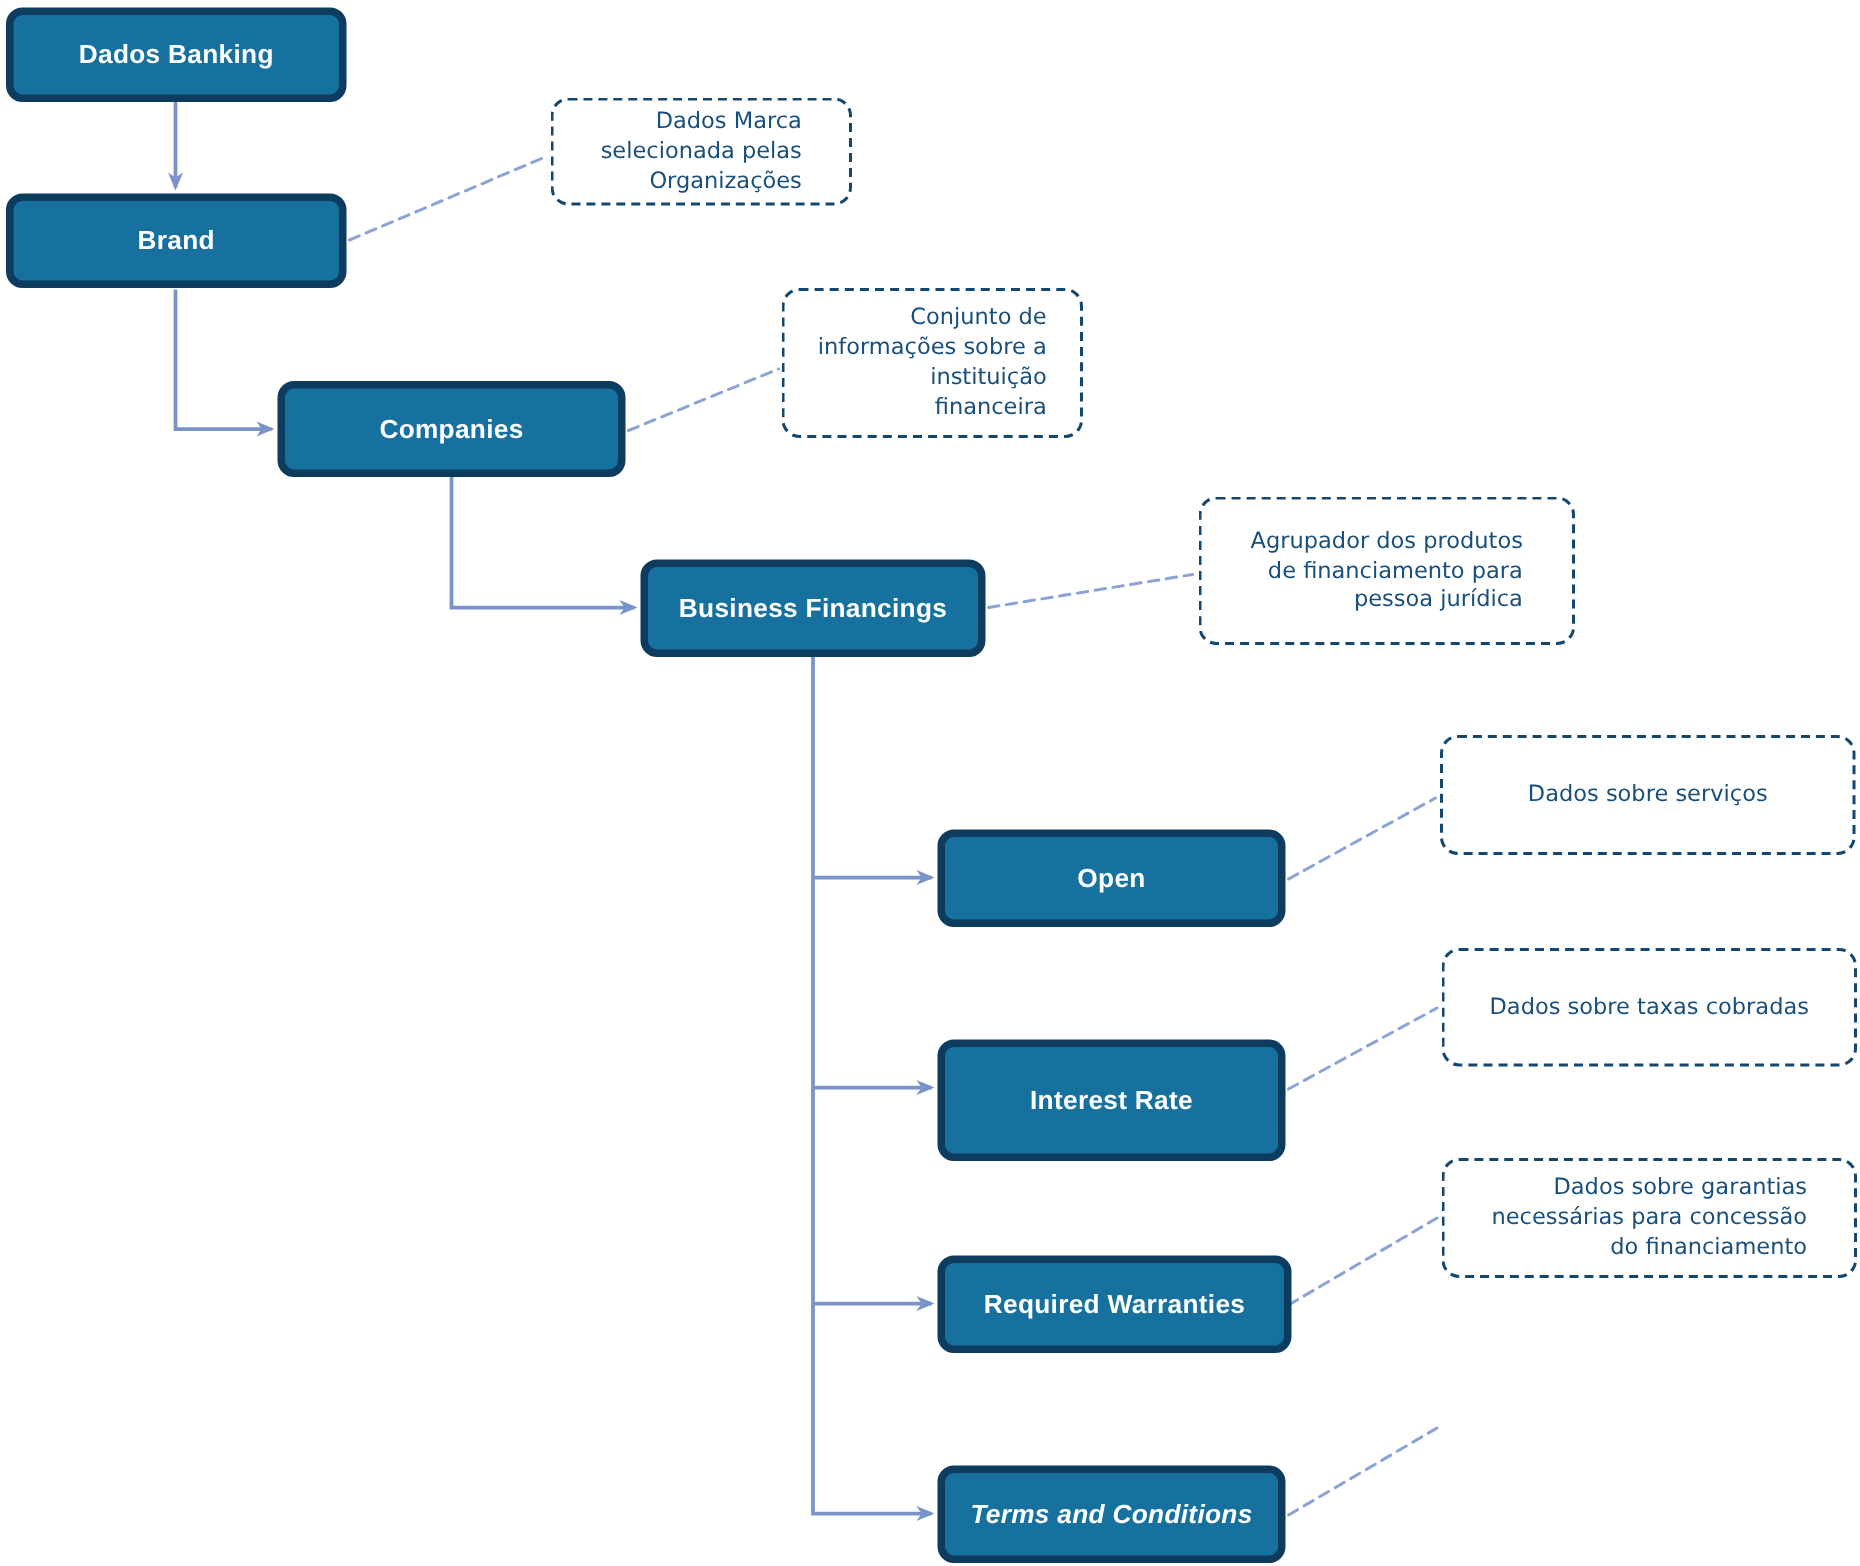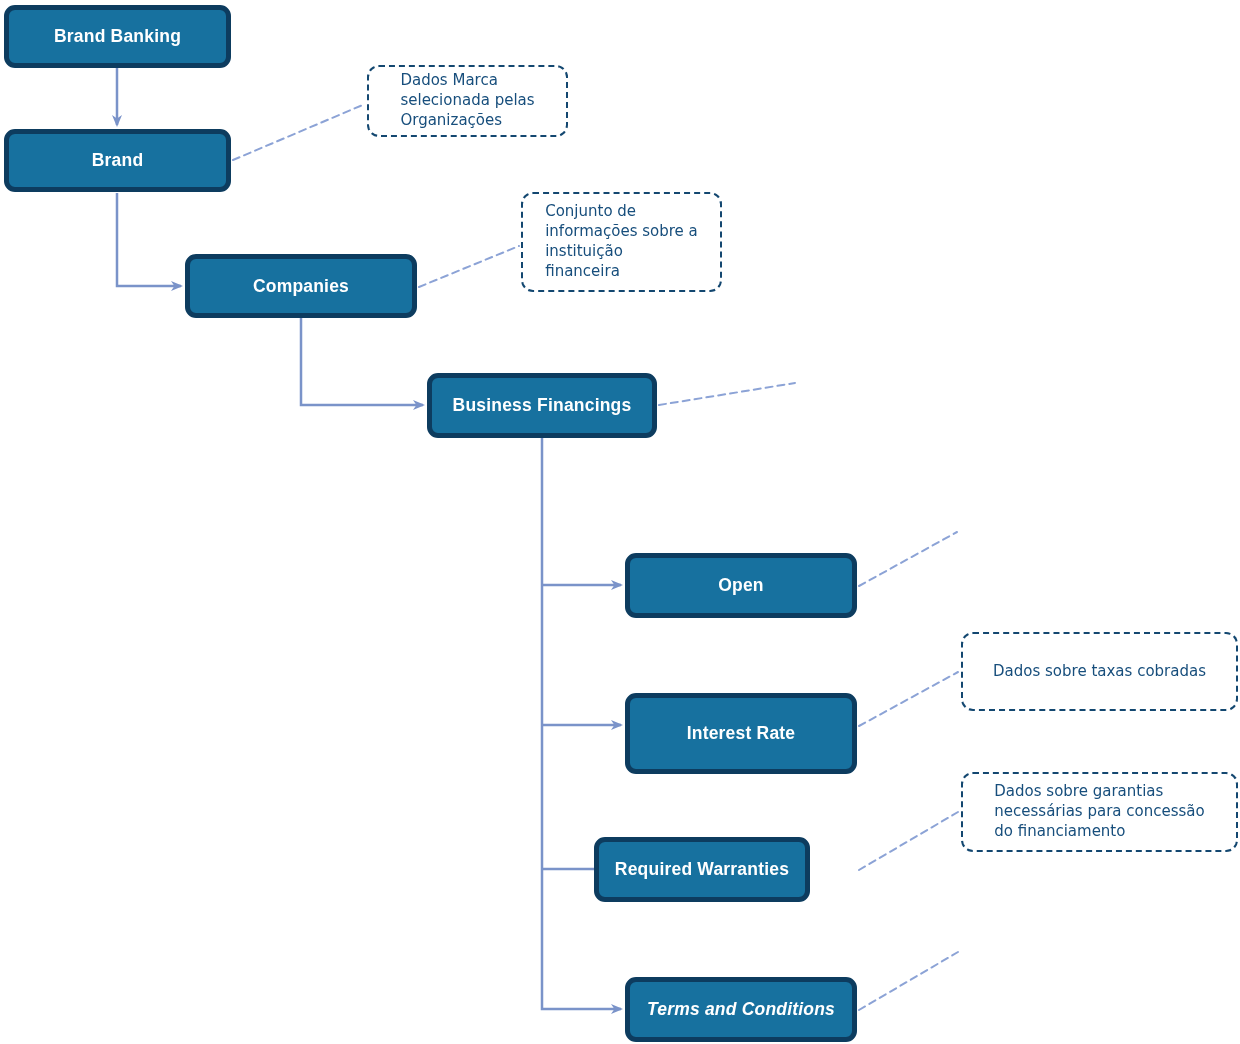--- a/index.html
+++ b/index.html
@@ -37,21 +37,21 @@
   }
 
   .note {
     position: absolute;
     background: #ffffff;
     border: 2px dashed #134770;
     border-radius: 12px;
     display: flex;
     align-items: center;
     justify-content: center;
-    text-align: left;
+    text-align: right;
     color: #174E7C;
     font-family: "DejaVu Sans", sans-serif;
     font-size: 15px;
     line-height: 1.33;
     white-space: pre-line;
     padding: 4px 10px;
     z-index: 2;
   }
 </style>
 </head>
@@ -80,46 +80,50 @@
       <path d="M233,160 L365,104"></path>
       <path d="M419,287 L519,246"></path>
       <path d="M659,405 L795,383"></path>
       <path d="M859,586 L957,532"></path>
       <path d="M859,726 L958,672"></path>
       <path d="M859,870 L958,812"></path>
       <path d="M859,1010 L958,952"></path>
     </g>
   </svg>
 
-  <div class="node" style="left:4px;   top:5px;   width:227px; height:63px;">Brand Banking</div>
+  <div class="node" style="left:4px;   top:5px;   width:227px; height:63px;">Dados Banking</div>
 
   <div class="node" style="left:4px;   top:129px; width:227px; height:63px;">Brand</div>
 
   <div class="node" style="left:427px; top:373px; width:230px; height:65px;">Business Financings</div>
 
   <div class="node" style="left:185px; top:254px; width:232px; height:64px;">Companies</div>
 
   <div class="node" style="left:625px; top:553px; width:232px; height:65px;">Open</div>
 
   <div class="node" style="left:625px; top:693px; width:232px; height:81px;">Interest Rate</div>
 
-  <div class="node" style="left:594px; top:837px; width:216px; height:65px;">Required Warranties</div>
+  <div class="node" style="left:625px; top:837px; width:236px; height:65px;">Required Warranties</div>
 
   <div class="node" style="left:625px; top:977px; width:232px; height:65px;font-style:italic;">Terms and Conditions</div>
 
   <div class="note" style="left:367px; top:65px;  width:201px; height:72px;">Dados Marca
 selecionada pelas
 Organizações</div>
 
   <div class="note" style="left:521px; top:192px; width:201px; height:100px;">Conjunto de
 informações sobre a
 instituição
 financeira</div>
 
+  <div class="note" style="left:799px; top:331px; width:251px; height:99px;">Agrupador dos produtos
+de financiamento para
+pessoa jurídica</div>
 
+  <div class="note" style="left:960px; top:490px; width:277px; height:80px;">Dados sobre serviços</div>
 
   <div class="note" style="left:961px; top:772px; width:277px; height:80px;">Dados sobre garantias
 necessárias para concessão
 do financiamento</div>
 
   <div class="note" style="left:961px; top:632px; width:277px; height:79px;">Dados sobre taxas cobradas</div>
 
 
 </div>
 

